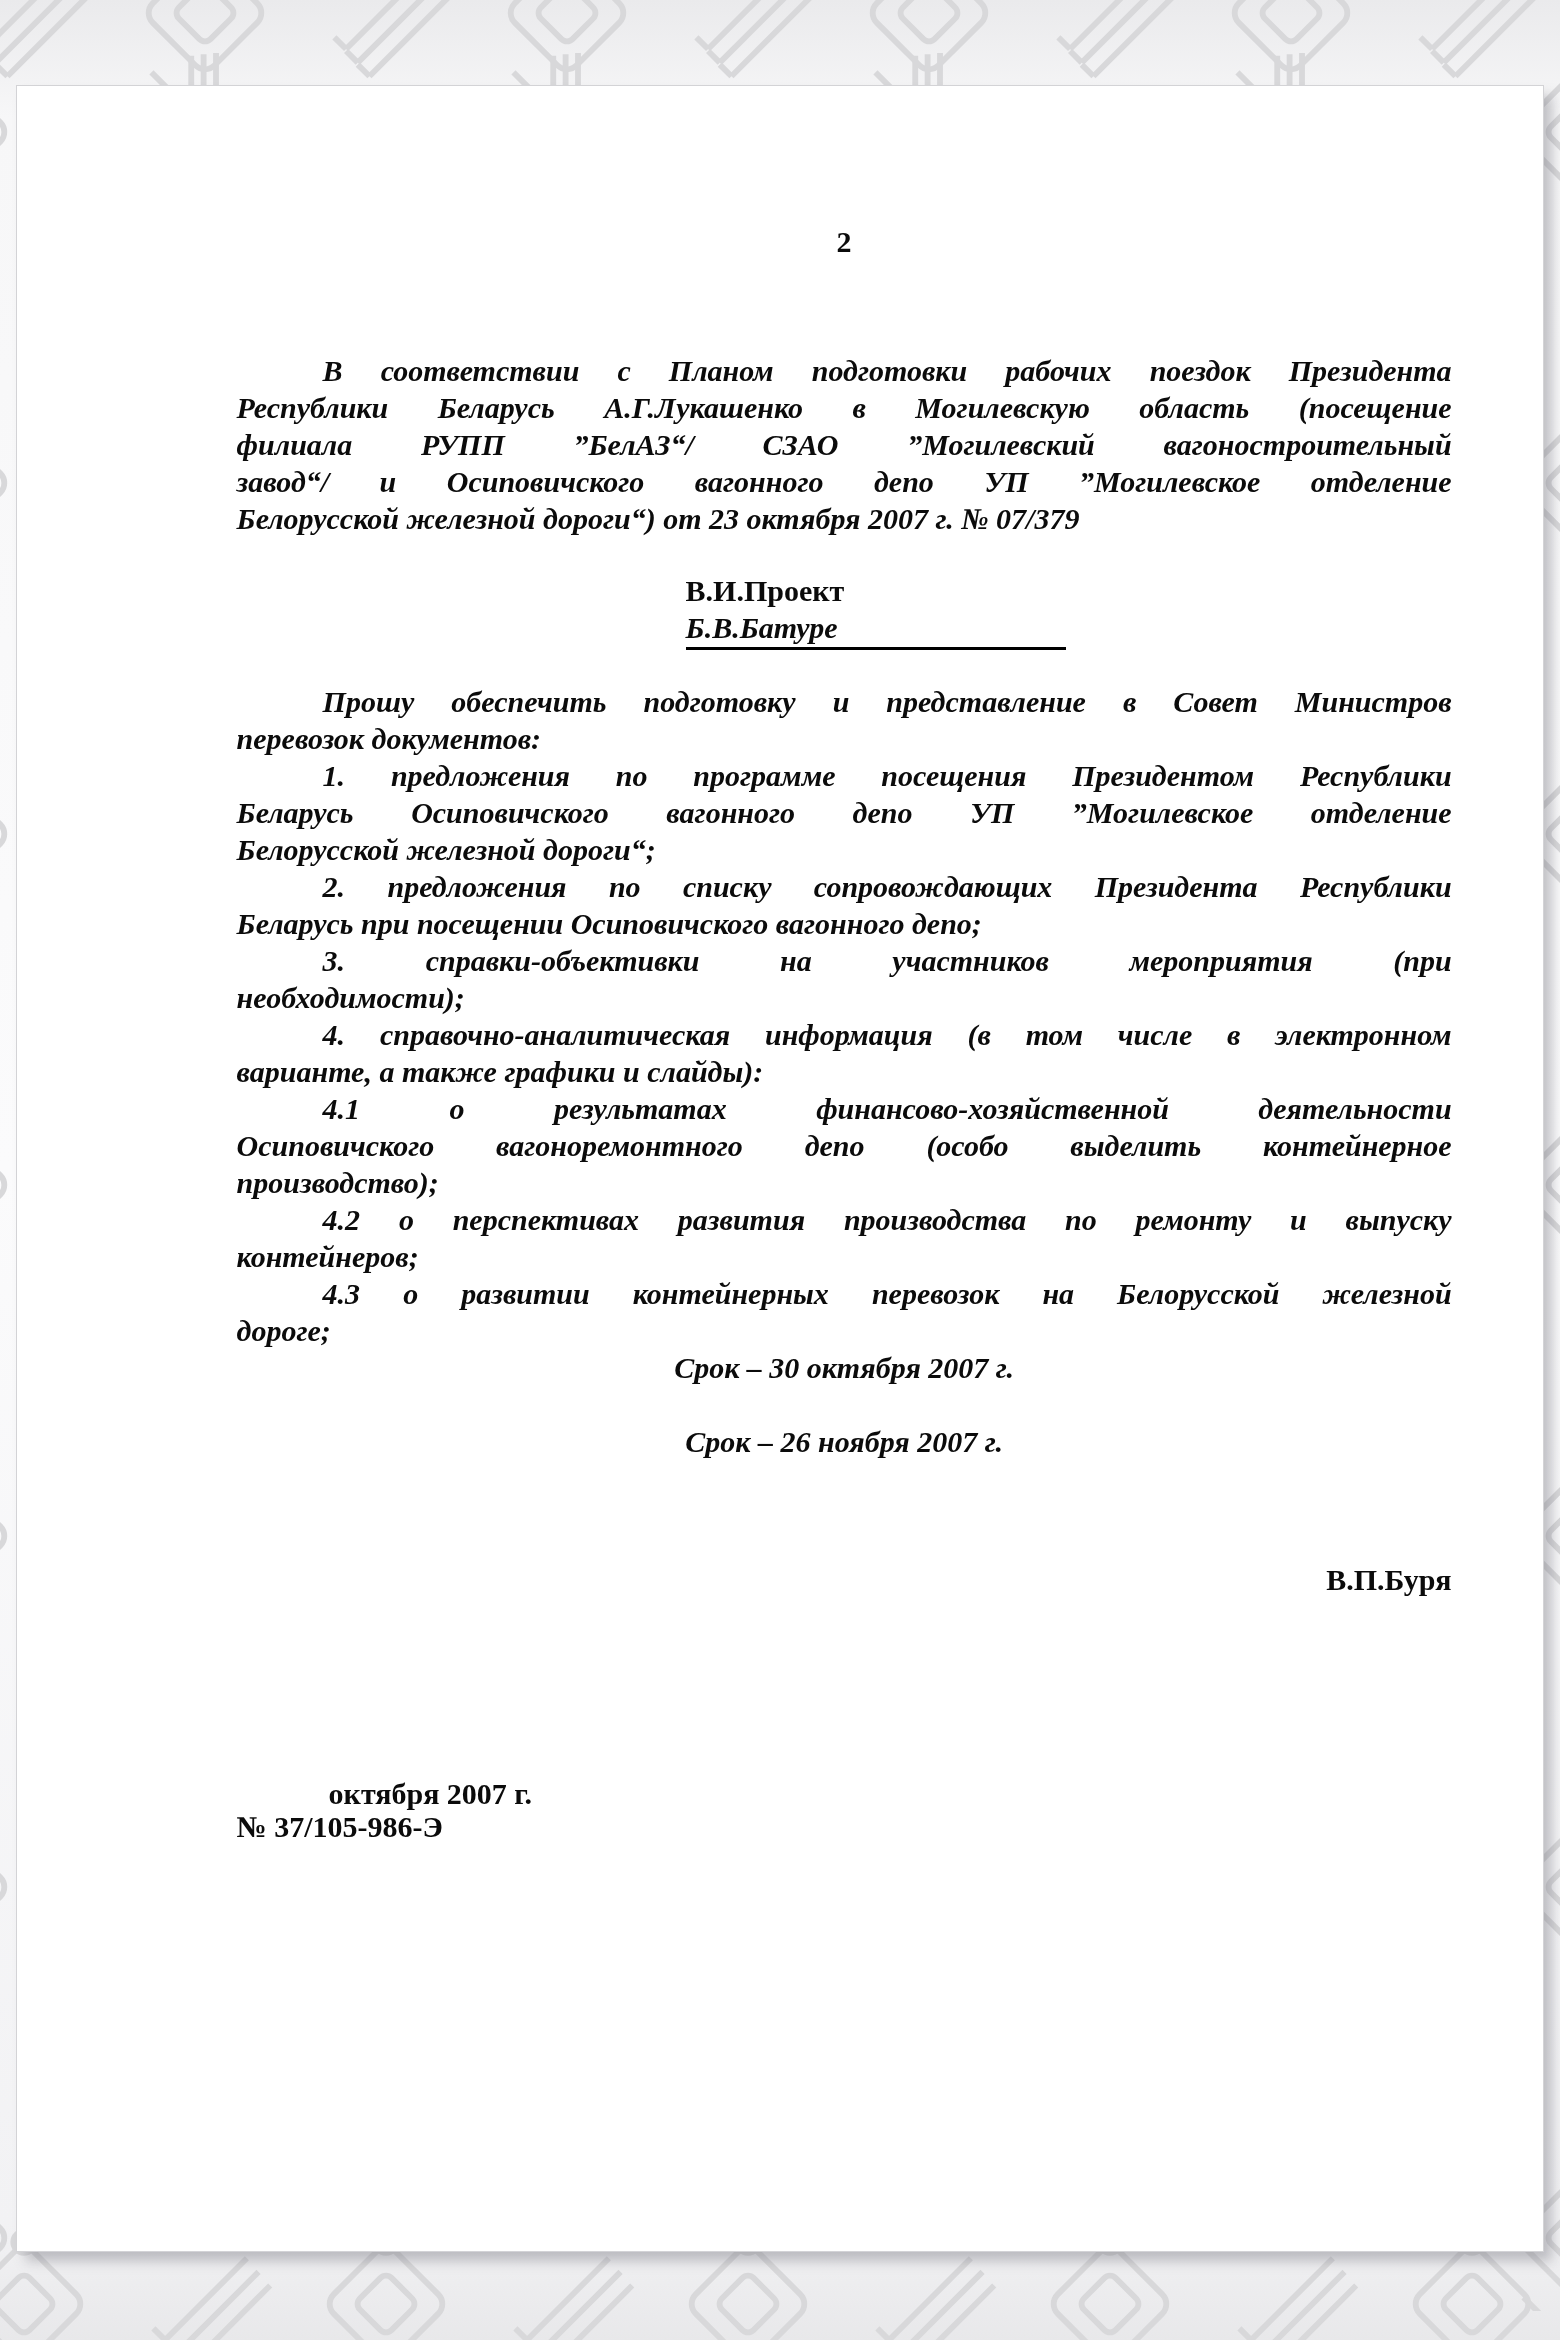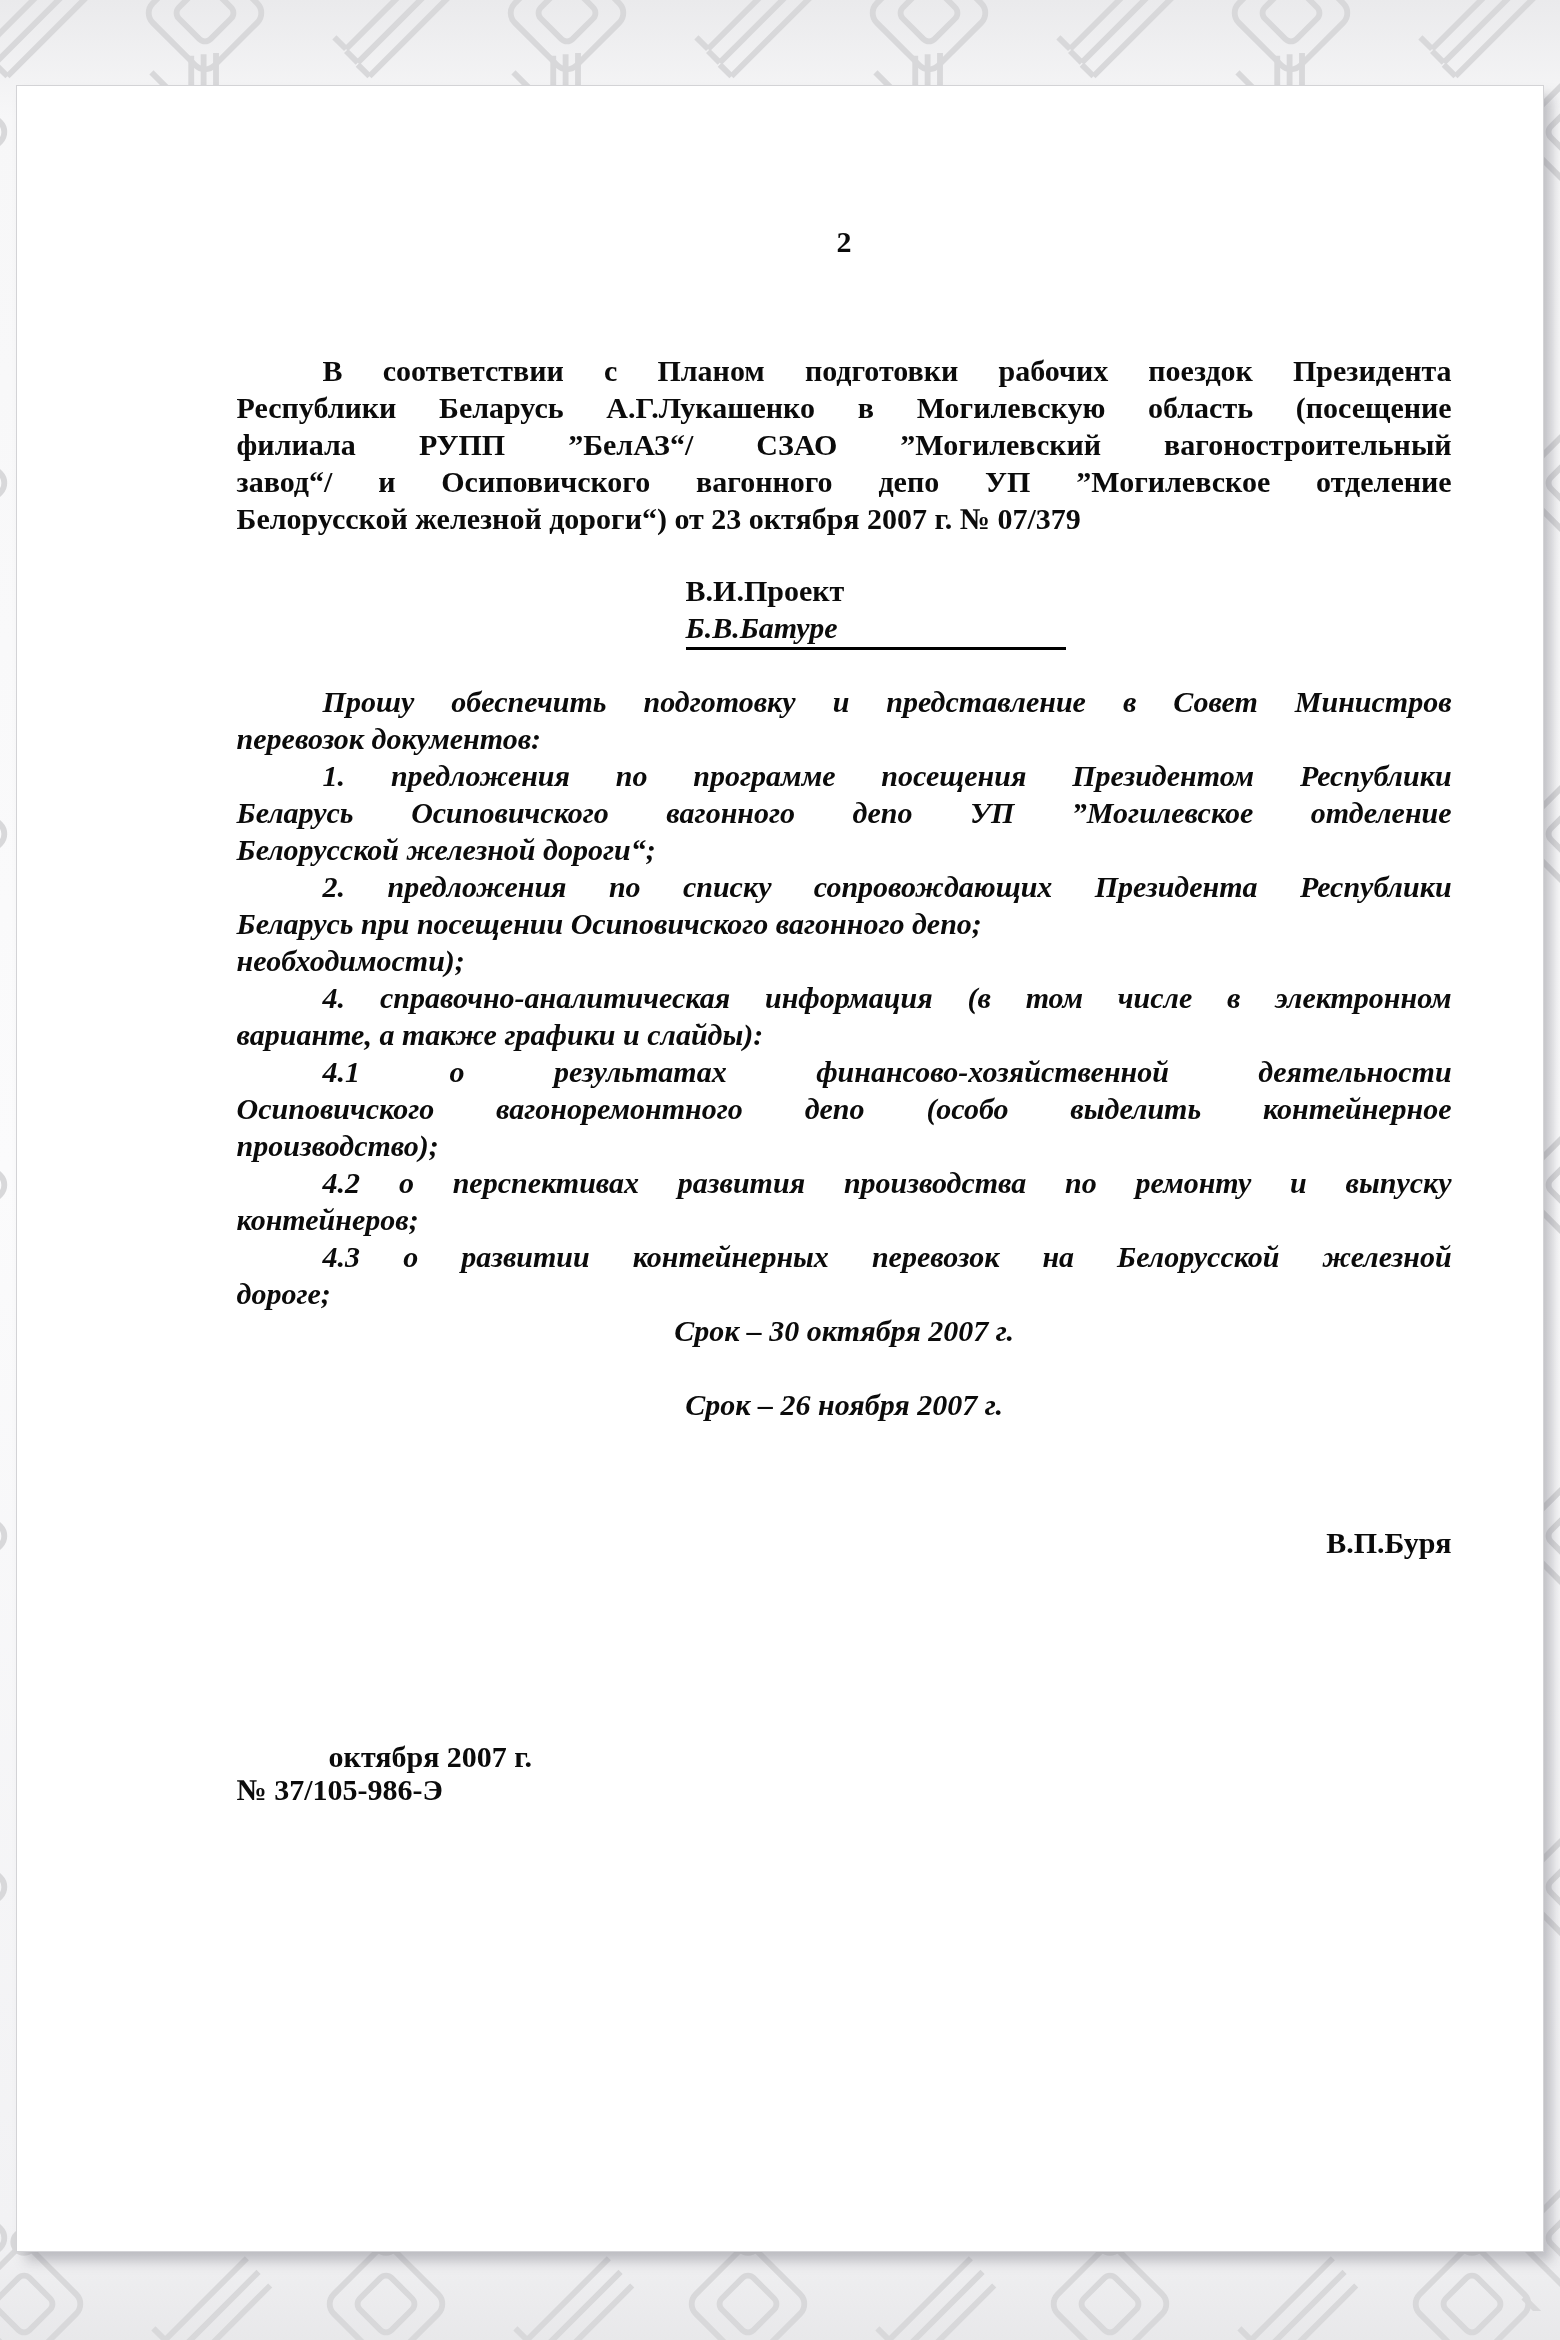--- a/index.html
+++ b/index.html
@@ -19,21 +19,21 @@
   .page{
     position:absolute;left:16.6px;top:86px;width:1526px;height:2165px;z-index:1;
     background:#ffffff;box-sizing:border-box;
     padding:0 91px 0 220px;
     box-shadow:0 0 0 1px #d3d3d6, 8.8px 9.8px 11.7px rgba(125,125,133,0.45);
     font-weight:bold;font-size:30px;line-height:37px;color:#0b0b0b;
   }
   .page-number{margin-top:137px;text-align:center;}
   .para{margin:0;}
   .intro{margin-top:92px;}
-  .line{text-align:justify;text-align-last:justify;}
+  .line{text-align:justify;text-align-last:justify;font-style:italic;}
   .line.last{text-align-last:left;}
   .line.indent{padding-left:86px;}
   .sig-block{margin:35px 0 0 449px;width:380px;}
   .sig-name{text-align:left;}
   .sig-name.underlined{border-bottom:3.9px solid #000;padding-bottom:1px;font-style:italic;}
   .request{margin-top:33px;}
   .italic{font-style:italic;}
   .deadline{text-align:center;}
   .spaced{margin-top:37px;}
   .signer{margin-top:101px;text-align:right;}
@@ -215,20 +215,21 @@
   <div class="para item italic">
       <div class="line indent">1. предложения по программе посещения Президентом Республики</div>
       <div class="line">Беларусь Осиповичского вагонного депо УП ”Могилевское отделение</div>
       <div class="line last">Белорусской железной дороги“;</div>
     </div>
   <div class="para item italic">
       <div class="line indent">2. предложения по списку сопровождающих Президента Республики</div>
       <div class="line last">Беларусь при посещении Осиповичского вагонного депо;</div>
     </div>
   <div class="para item italic">
+      <div class="line indent">3. справки-объективки на участников мероприятия (при</div>
       <div class="line last">необходимости);</div>
     </div>
   <div class="para item italic">
       <div class="line indent">4. справочно-аналитическая информация (в том числе в электронном</div>
       <div class="line last">варианте, а также графики и слайды):</div>
     </div>
   <div class="para item italic">
       <div class="line indent">4.1 о результатах финансово-хозяйственной деятельности</div>
       <div class="line">Осиповичского вагоноремонтного депо (особо выделить контейнерное</div>
       <div class="line last">производство);</div>

